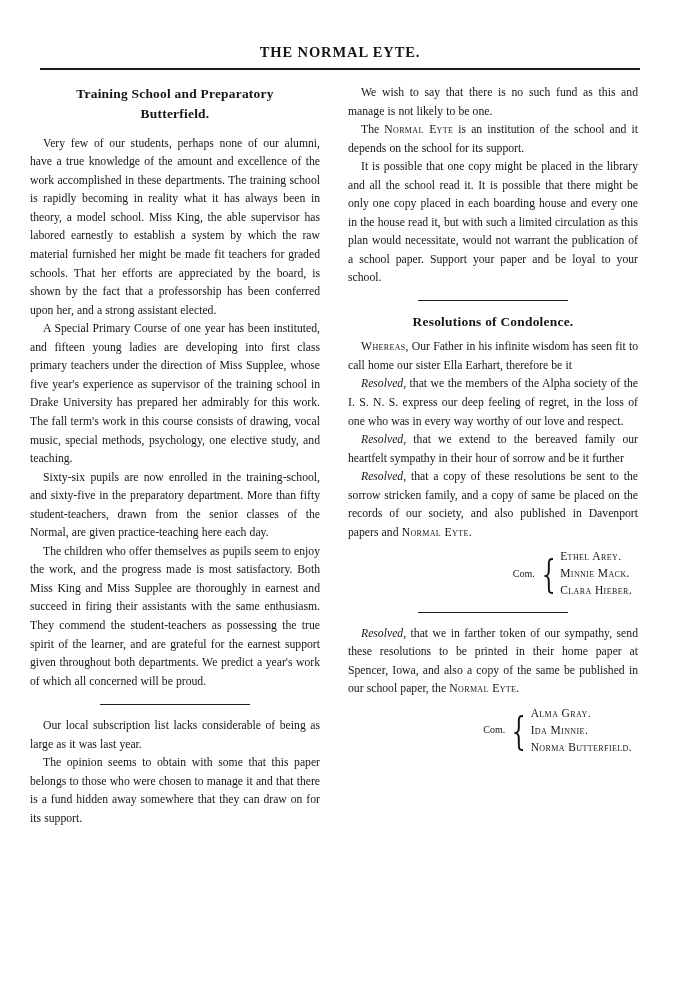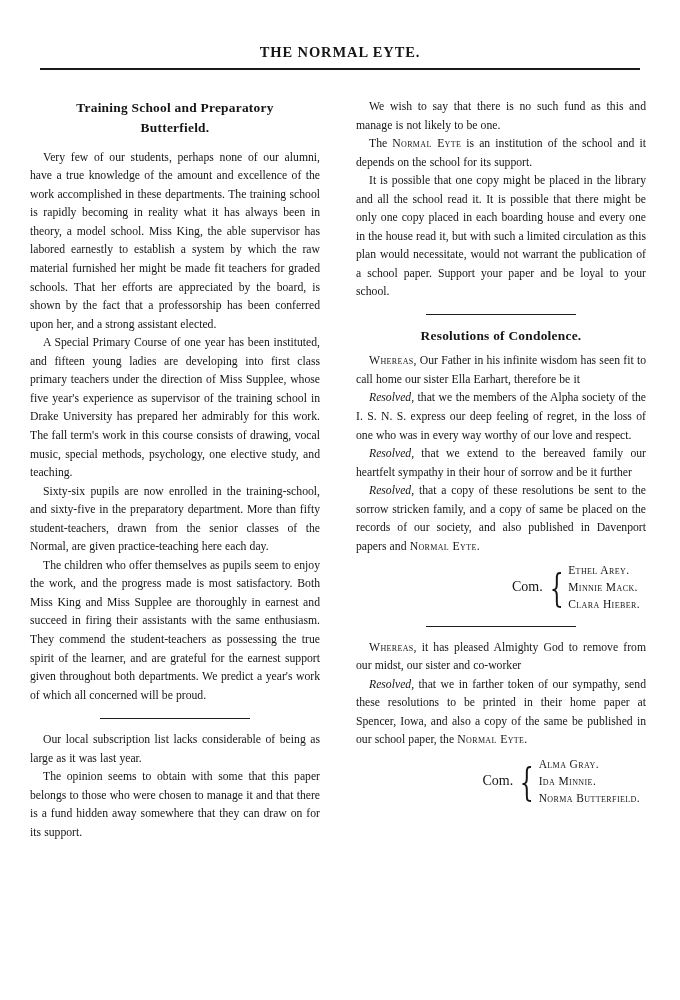--- a/index.html
+++ b/index.html
@@ -37,25 +37,24 @@
   .masthead-rule {
     margin: 7px 40px 0 40px;
     border: 0;
     border-top: 2.2px solid #1a1a1a;
     height: 0;
   }
 
   
   .columns {
     display: flex;
-    margin-top: 28px;
+    margin-top: 14px;
     padding: 0 34px 0 30px;
     box-sizing: border-box;
     align-items: flex-start;
-    gap: 8px;
   }
   .col {
     width: 290px;
     flex: 0 0 290px;
   }
   .col-left { margin-right: 28px; }
 
   
   h2.section-title {
     font-size: 13.4px;
@@ -98,21 +97,21 @@
   .divider.tight { margin: 12px auto 11px auto; }
 
   
   .com-block {
     display: flex;
     justify-content: flex-end;
     align-items: center;
     margin: 6px 6px 4px 0;
   }
   .com-label {
-    font-size: 14px;
+    font-size: 10px;
     margin-right: 4px;
     padding-bottom: 1px;
   }
   .com-brace {
     font-size: 40px;
     line-height: 0.62;
     font-weight: 300;
     transform: scaleX(0.55);
     transform-origin: center;
     margin: 0 -4px 0 -3px;
@@ -181,21 +180,20 @@
         <span class="com-brace">{</span>
         <span class="com-names">
           <div>Ethel Arey.</div>
           <div>Minnie Mack.</div>
           <div>Clara Hieber.</div>
         </span>
       </div>
 
       <hr class="divider">
 
-      <p class="para"><span class="smallcaps">Whereas</span><span>, it has pleased Almighty God to remove from our midst, our sister and co-worker</span></p>
 
 
       <p class="para"><span class="ital">Resolved</span><span>, that we in farther token of our sympathy, send these resolutions to be printed in their home paper at Spencer, Iowa, and also a copy of the same be published in our school paper, the </span><span class="smallcaps">Normal Eyte</span><span>.</span></p>
 
       <div class="com-block">
         <span class="com-label">Com.</span>
         <span class="com-brace">{</span>
         <span class="com-names">
           <div>Alma Gray.</div>
           <div>Ida Minnie.</div>

